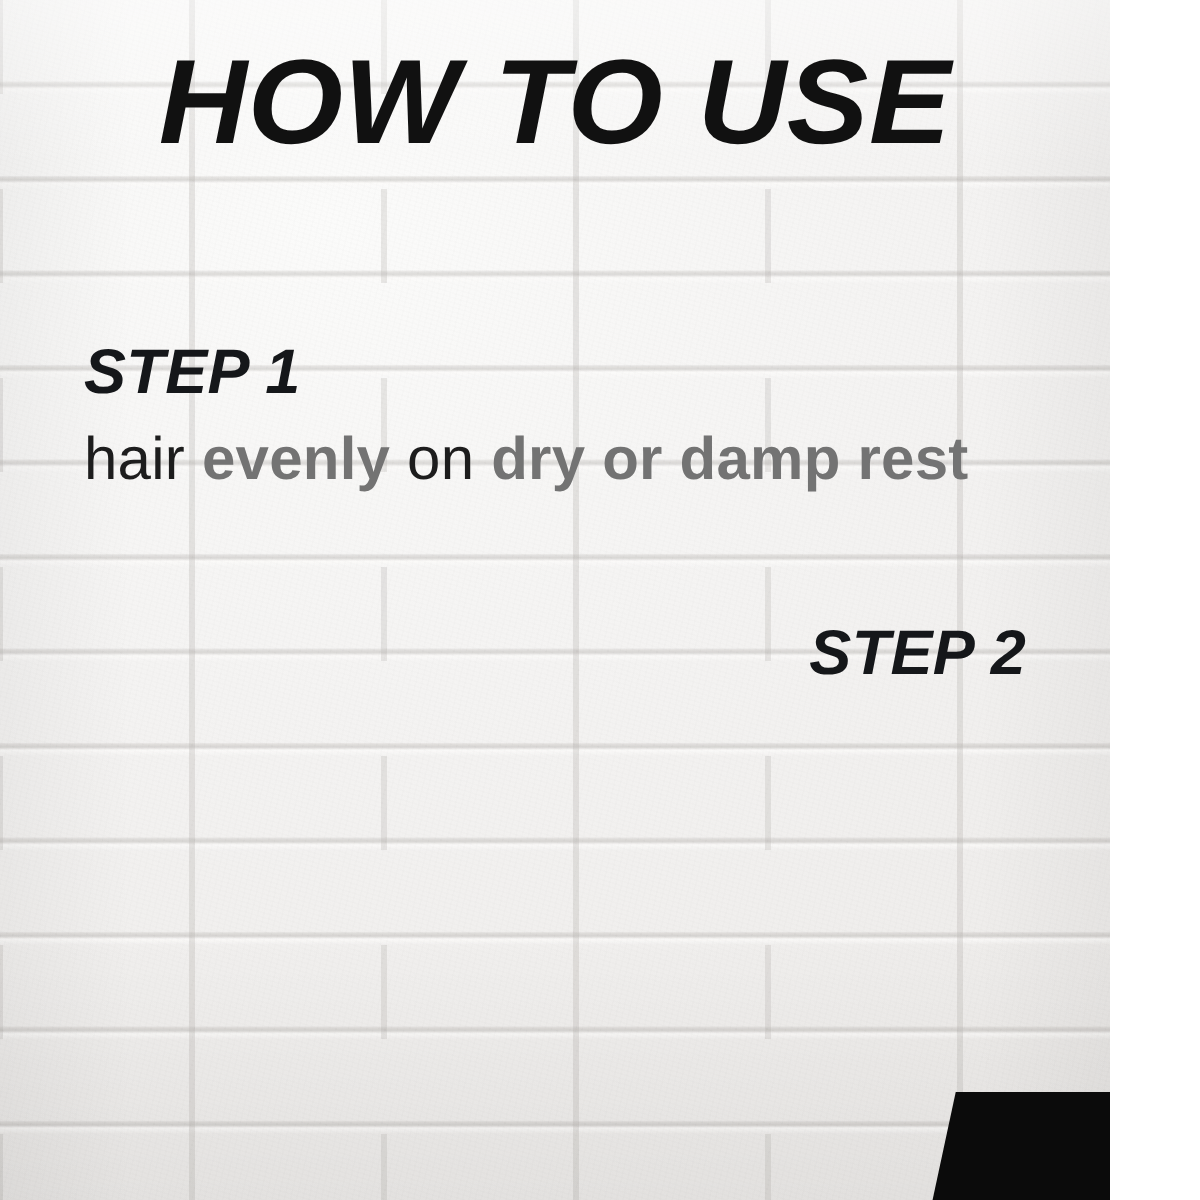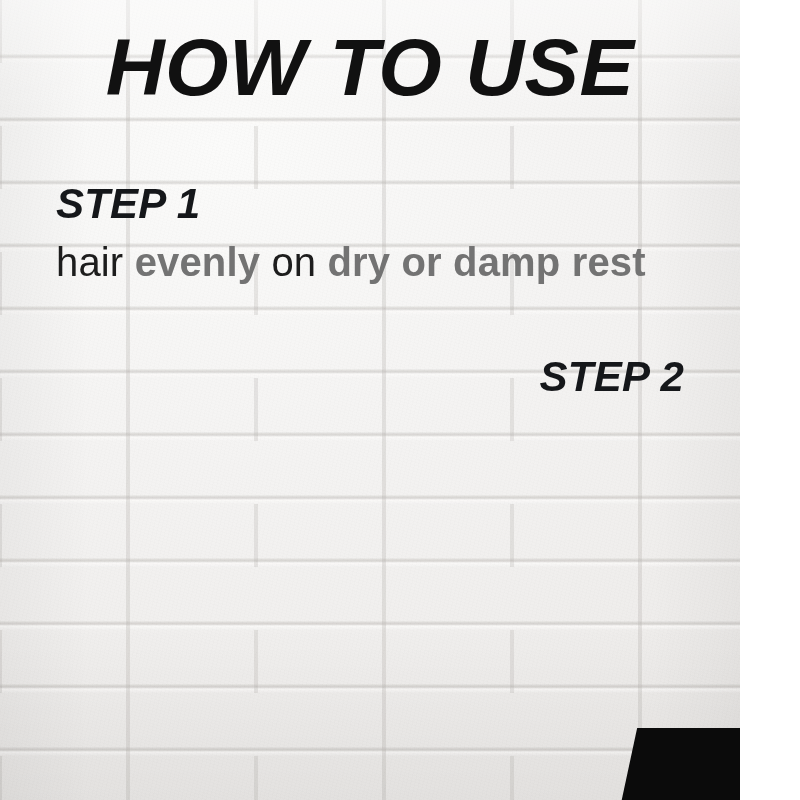--- a/index.html
+++ b/index.html
@@ -84,21 +84,21 @@
     text-align: center;
     font-size: 80px;
     line-height: 1;
     font-weight: 700;
     font-style: italic;
     letter-spacing: 0.005em;
     color: #111111;
     transform: scaleX(1.02);
   }
 
-  .step-block { position: absolute; }
+  .step-block { position: absolute; margin-top: 44px; }
   .step-left  { left: 56px;  text-align: left; }
   .step-right { right: 56px; text-align: right; }
 
   .step-head {
     font-size: 42px;
     line-height: 1;
     font-weight: 700;
     font-style: italic;
     letter-spacing: 0.005em;
     color: #15171a;
@@ -150,20 +150,20 @@
   <div class="wall-grain"></div>
   <div class="wall-vig"></div>
 
   <div class="title">HOW TO USE</div>
 
   <div class="step-block step-left" style="top:183px;">
     <div class="step-head">STEP 1</div>
     <div class="step-body"><span>hair </span><span class="hl">evenly</span><span> on </span><span class="hl">dry or damp rest</span></div>
   </div>
 
-  <div class="step-block step-right" style="top:356px;">
+  <div class="step-block step-right" style="top:370px;">
     <div class="step-head">STEP 2</div>
   </div>
 
 
   <div class="logo-shape"></div>
 
 </div>
 
 </body></html>

